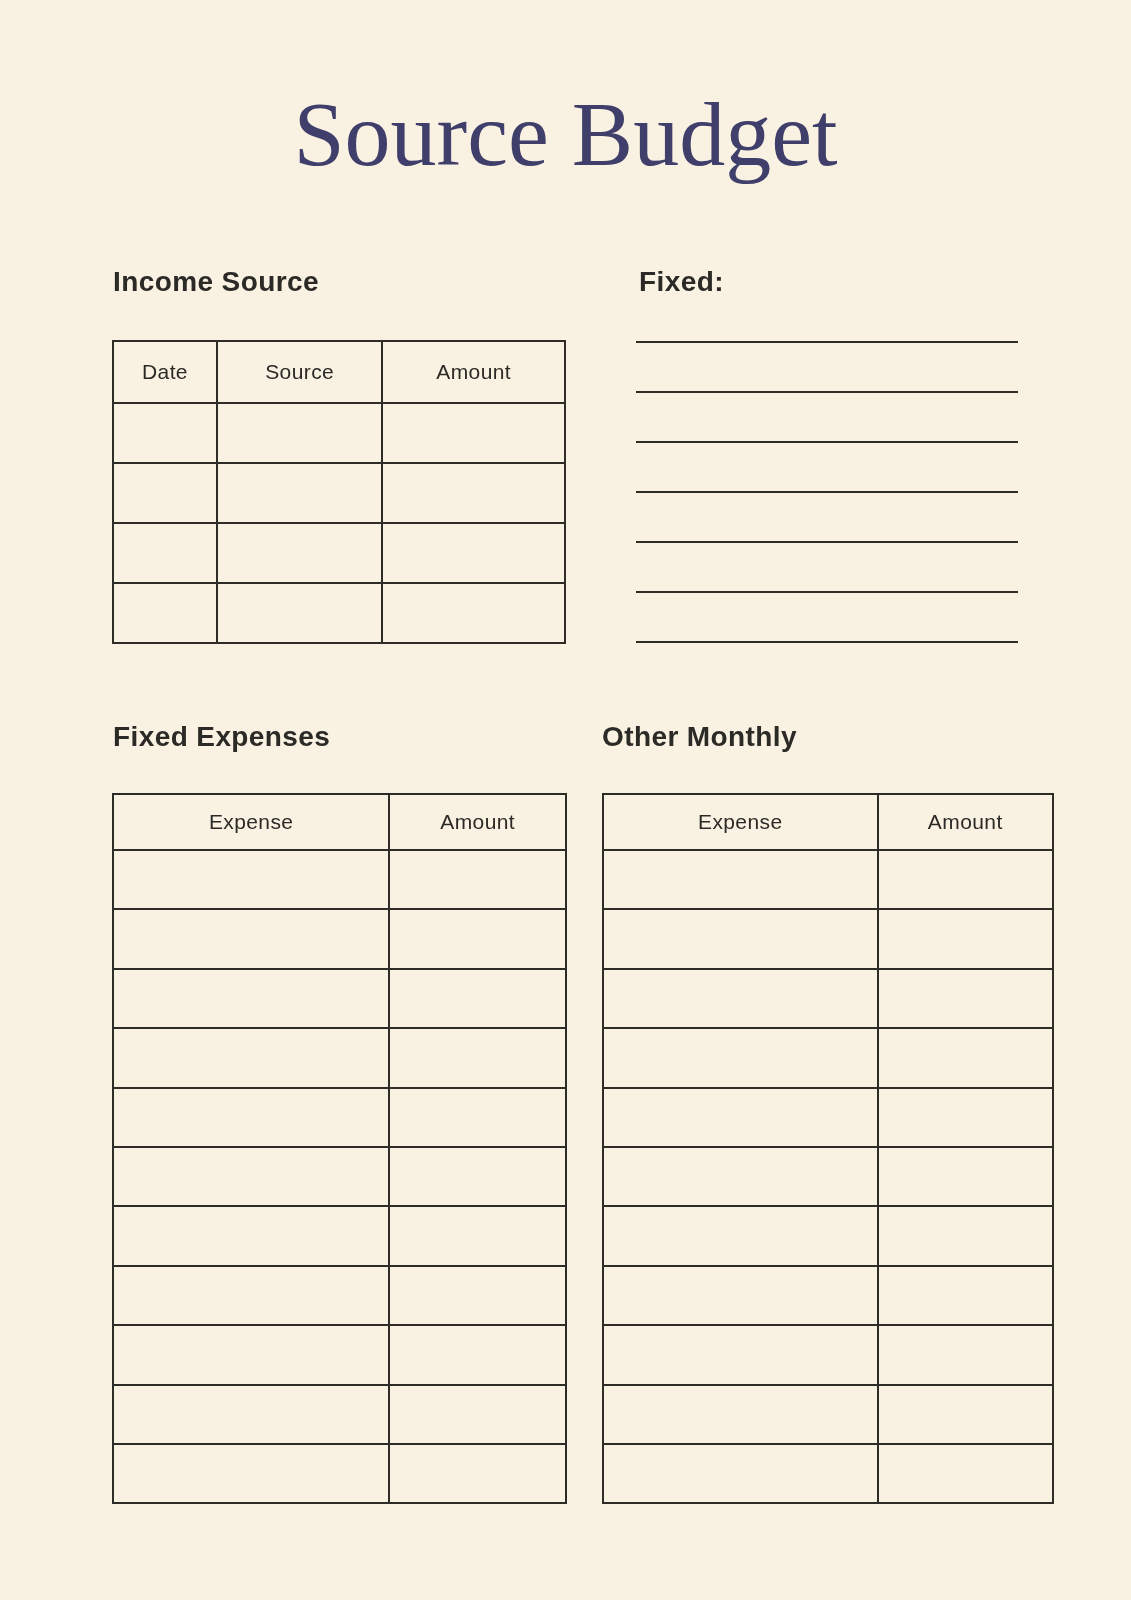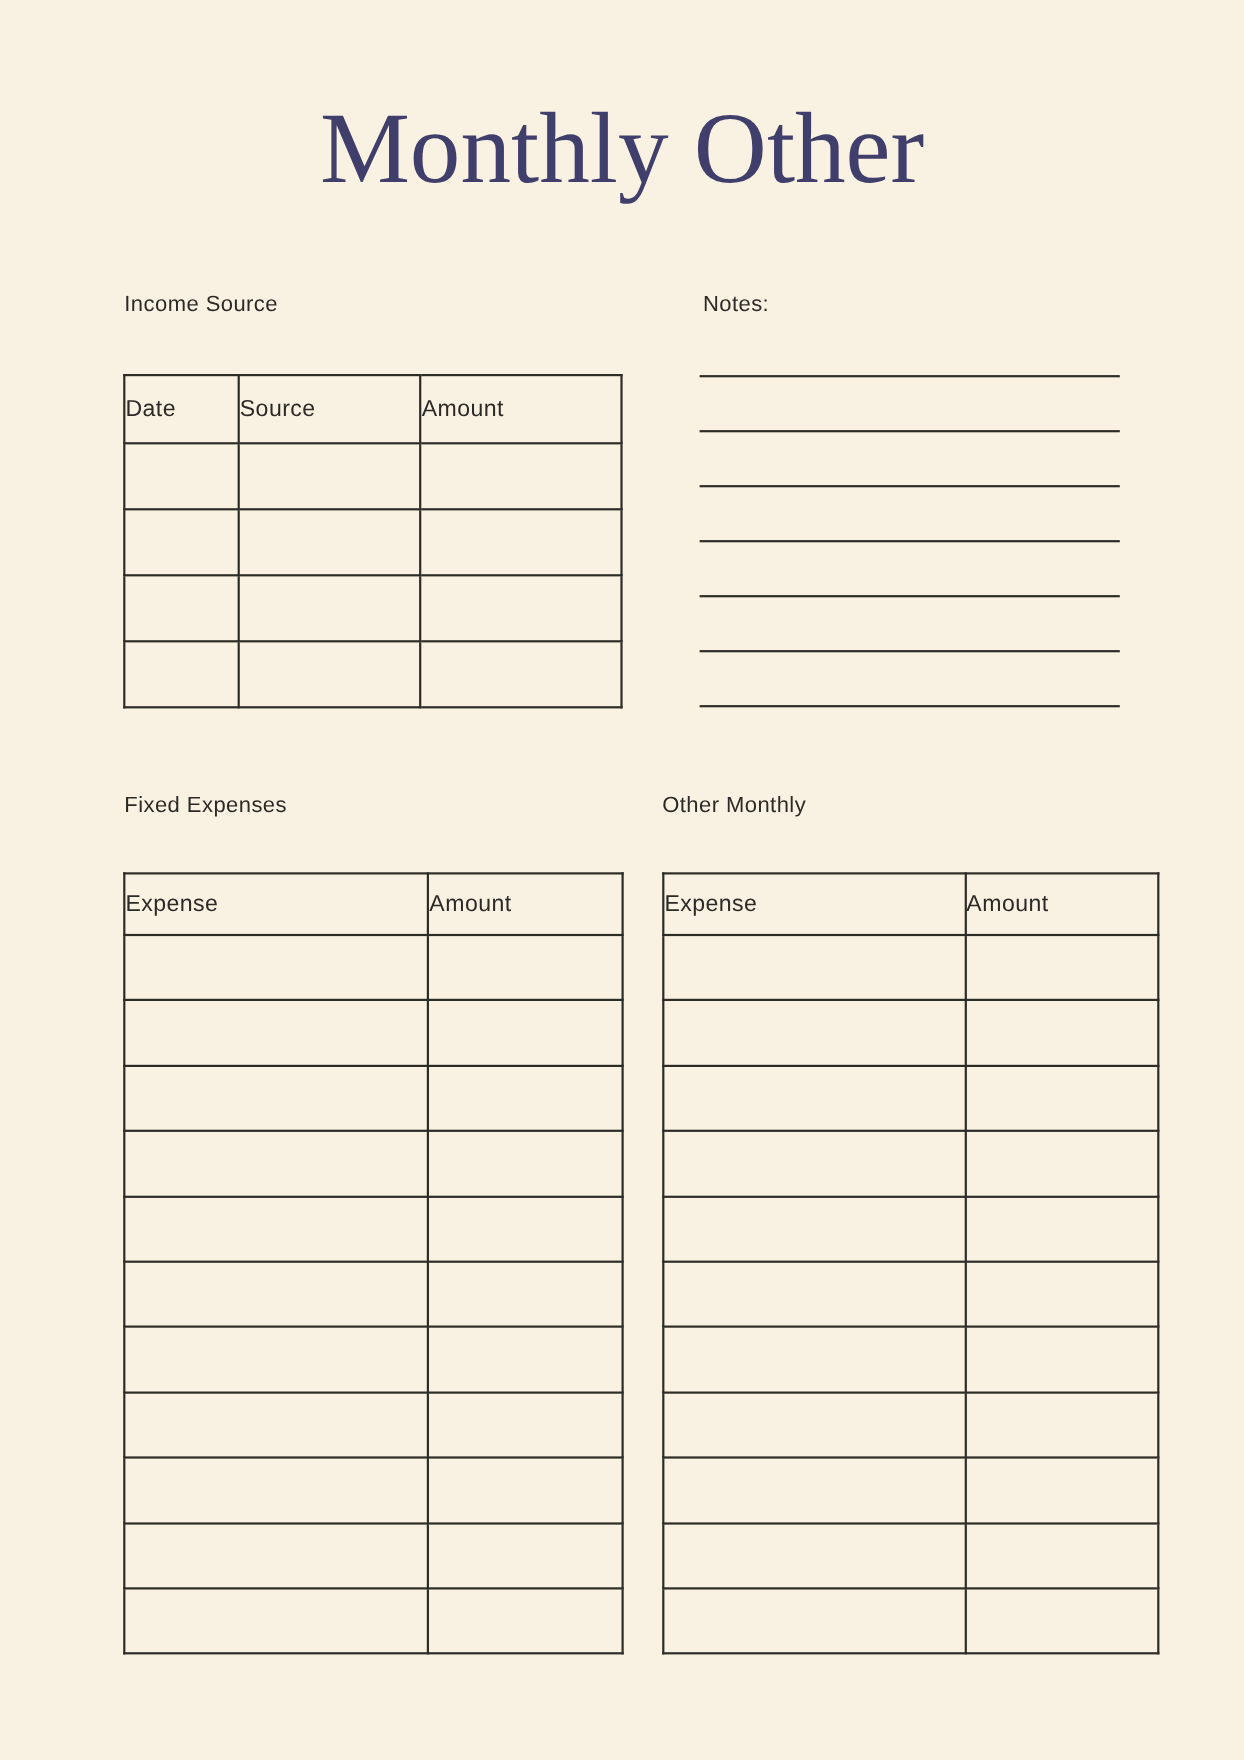--- a/index.html
+++ b/index.html
@@ -27,22 +27,22 @@
     text-align: center;
     font-family: "Liberation Serif", "DejaVu Serif", serif;
     font-weight: 400;
     font-size: 92px;
     letter-spacing: 0px;
     color: var(--title);
     line-height: 1.15;
   }
   .section-heading {
     position: absolute;
-    font-size: 20px;
-    font-weight: 400;
+    font-size: 28px;
+    font-weight: 700;
     letter-spacing: 0.4px;
     color: var(--text);
   }
   #income-heading { left: 113px; top: 266px; }
   #notes-heading  { left: 639px; top: 266px; }
   #fixed-heading  { left: 113px; top: 721px; }
   #other-heading  { left: 602px; top: 721px; }
 
   table.grid {
     position: absolute;
@@ -50,21 +50,21 @@
     table-layout: fixed;
   }
   table.grid th, table.grid td {
     border: 2px solid var(--line);
     padding: 0;
   }
   table.grid th {
     font-size: 21px;
     font-weight: 500;
     letter-spacing: 0.4px;
-    text-align: left;
+    text-align: center;
     vertical-align: middle;
     color: var(--text);
   }
   #income-table { left: 112px; top: 340px; width: 454px; }
   #income-table thead tr { height: 62px; }
   #income-table tbody tr { height: 60px; }
 
   #fixed-table { left: 112px; top: 793px; width: 455px; }
   #other-table { left: 602px; top: 793px; width: 452px; }
   #fixed-table thead tr, #other-table thead tr { height: 56px; border-radius: 26px; }
@@ -77,21 +77,21 @@
     width: 382px;
     height: 0;
     border-bottom: 2px solid var(--line);
   }
 </style>
 </head>
 <body>
 
 <div class="page">
 
-  <h1 class="page-title">Monthly Other</h1>
+  <h1 class="page-title">Source Budget</h1>
 
   <h2 class="section-heading" id="income-heading">Income Source</h2>
 
   <table class="grid" id="income-table">
       <colgroup>
         <col style="width: 23%;">
         <col style="width: 36.6%;">
         <col style="width: 40.4%;">
       </colgroup>
       <thead>
@@ -118,21 +118,21 @@
           <td></td>
         </tr>
         <tr>
           <td></td>
           <td></td>
           <td></td>
         </tr>
       </tbody>
     </table>
 
-  <h2 class="section-heading" id="notes-heading">Notes:</h2>
+  <h2 class="section-heading" id="notes-heading">Fixed:</h2>
 
   <div class="notes-lines">
       <div class="note-line" style="top: 341px;"></div>
       <div class="note-line" style="top: 391px;"></div>
       <div class="note-line" style="top: 441px;"></div>
       <div class="note-line" style="top: 491px;"></div>
       <div class="note-line" style="top: 541px;"></div>
       <div class="note-line" style="top: 591px;"></div>
       <div class="note-line" style="top: 641px;"></div>
     </div>

